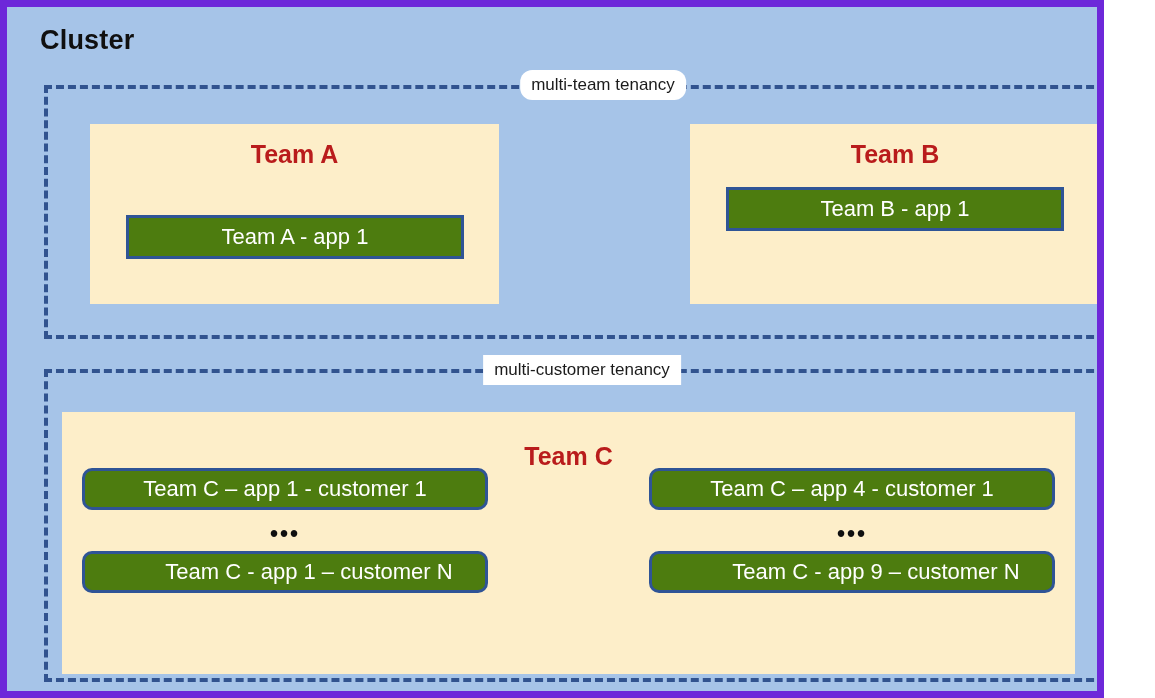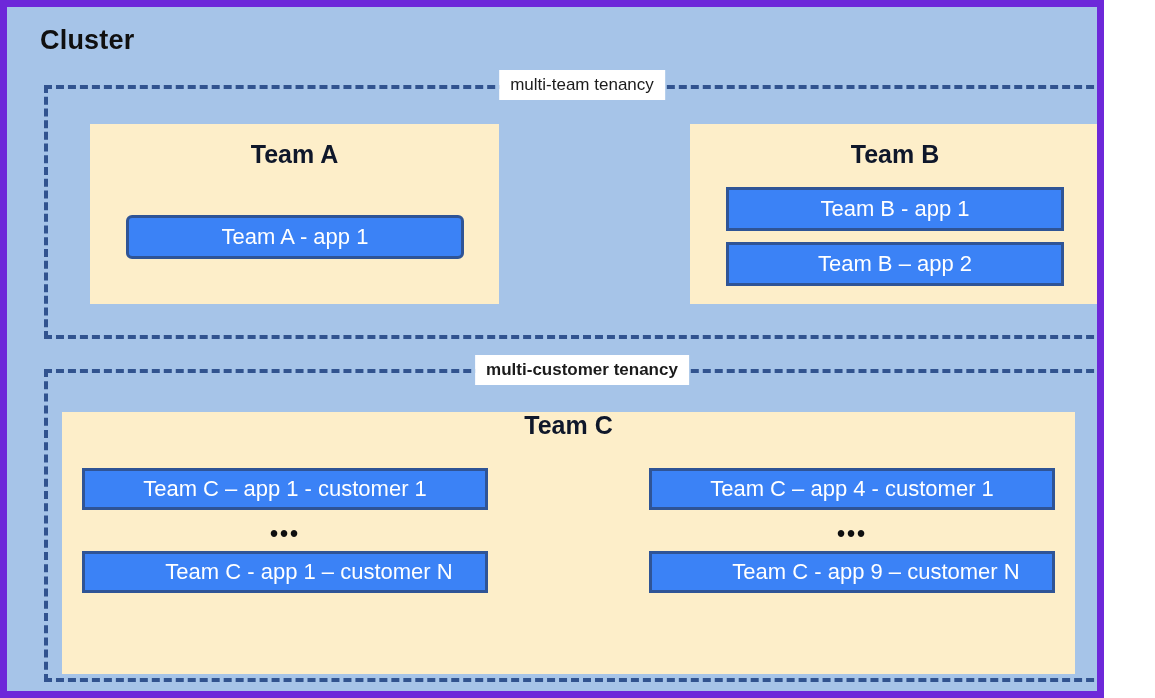--- a/index.html
+++ b/index.html
@@ -55,66 +55,66 @@
   .zone-label {
     position: absolute;
     background: #ffffff;
     color: #1b1b1b;
     font-size: 17px;
     line-height: 1;
     padding: 6px 11px 7px 11px;
     white-space: nowrap;
     transform: translateX(-50%);
   }
-  .zone-label.multi-team { left: 575px; top: 63px; }
-  .zone-label.multi-customer { left: 575px; top: 348px; font-weight: bold; }
+  .zone-label.multi-team { left: 596px; top: 63px; border-radius: 12px; }
+  .zone-label.multi-customer { left: 575px; top: 348px; }
 
   
   .team-box {
     position: absolute;
     background: #fdeec9;
     box-sizing: border-box;
   }
   .team-a { left: 83px;  top: 117px; width: 409px; height: 180px; }
   .team-b { left: 659px; top: 117px; width: 410px; height: 180px; margin-left: 24px; }
   .team-c { left: 55px;  top: 405px; width: 1013px; height: 262px; }
 
   .team-title {
     text-align: center;
     font-size: 25px;
     font-weight: bold;
-    color: #0f172a;
+    color: #b91c1c;
     line-height: 1;
   }
   .team-a .team-title,
   .team-b .team-title { margin-top: 18px; }
-  .team-c .team-title { margin-top: 1px; }
+  .team-c .team-title { margin-top: 32px; }
 
   
   .app-box {
-    background: #3b82f6;
+    background: #4d7c0f;
     border: 3px solid #2f5496;
     box-sizing: border-box;
     color: #ffffff;
     font-size: 22px;
     line-height: 1;
     display: flex;
     align-items: center;
     justify-content: center;
     text-align: center;
   }
 
   
   .team-a-apps {
     position: absolute;
     left: 36px;
     top: 91px;
     width: 338px;
   }
-  .team-a-apps .app-box { height: 44px; border-radius: 6px; }
+  .team-a-apps .app-box { height: 44px; }
 
   
   .team-b-apps {
     position: absolute;
     left: 36px;
     top: 63px;
     width: 338px;
   }
   .team-b-apps .app-box { height: 44px; margin-bottom: 11px; }
   .team-b-apps .app-box:last-child { margin-bottom: 0; }
@@ -124,21 +124,21 @@
     position: absolute;
     left: 0;
     top: 56px;
     width: 1013px;
     display: flex;
     justify-content: space-between;
     padding: 0 20px;
     box-sizing: border-box;
   }
   .team-c-col { width: 406px; }
-  .team-c-col .app-box { height: 42px; margin-bottom: 13px; }
+  .team-c-col .app-box { height: 42px; margin-bottom: 13px; border-radius: 10px; }
   .team-c-col .app-box:last-child { margin-bottom: 0; padding-left: 48px; }
 
   .ellipsis {
     text-align: center;
     font-size: 23px;
     font-weight: bold;
     color: #101010;
     line-height: 1;
     height: 20px;
     margin-bottom: 8px;
@@ -159,21 +159,20 @@
     <div class="team-title">Team A</div>
     <div class="team-a-apps">
       <div class="app-box">Team A - app 1</div>
     </div>
   </div>
 
   <div class="team-box team-b">
     <div class="team-title">Team B</div>
     <div class="team-b-apps">
       <div class="app-box">Team B - app 1</div>
-      <div class="app-box">Team B – app 2</div>
     </div>
   </div>
 
   <div class="zone zone-multi-customer"></div>
   <div class="zone-label multi-customer">multi-customer tenancy</div>
 
   <div class="team-box team-c">
     <div class="team-title">Team C</div>
 
     <div class="team-c-cols">

